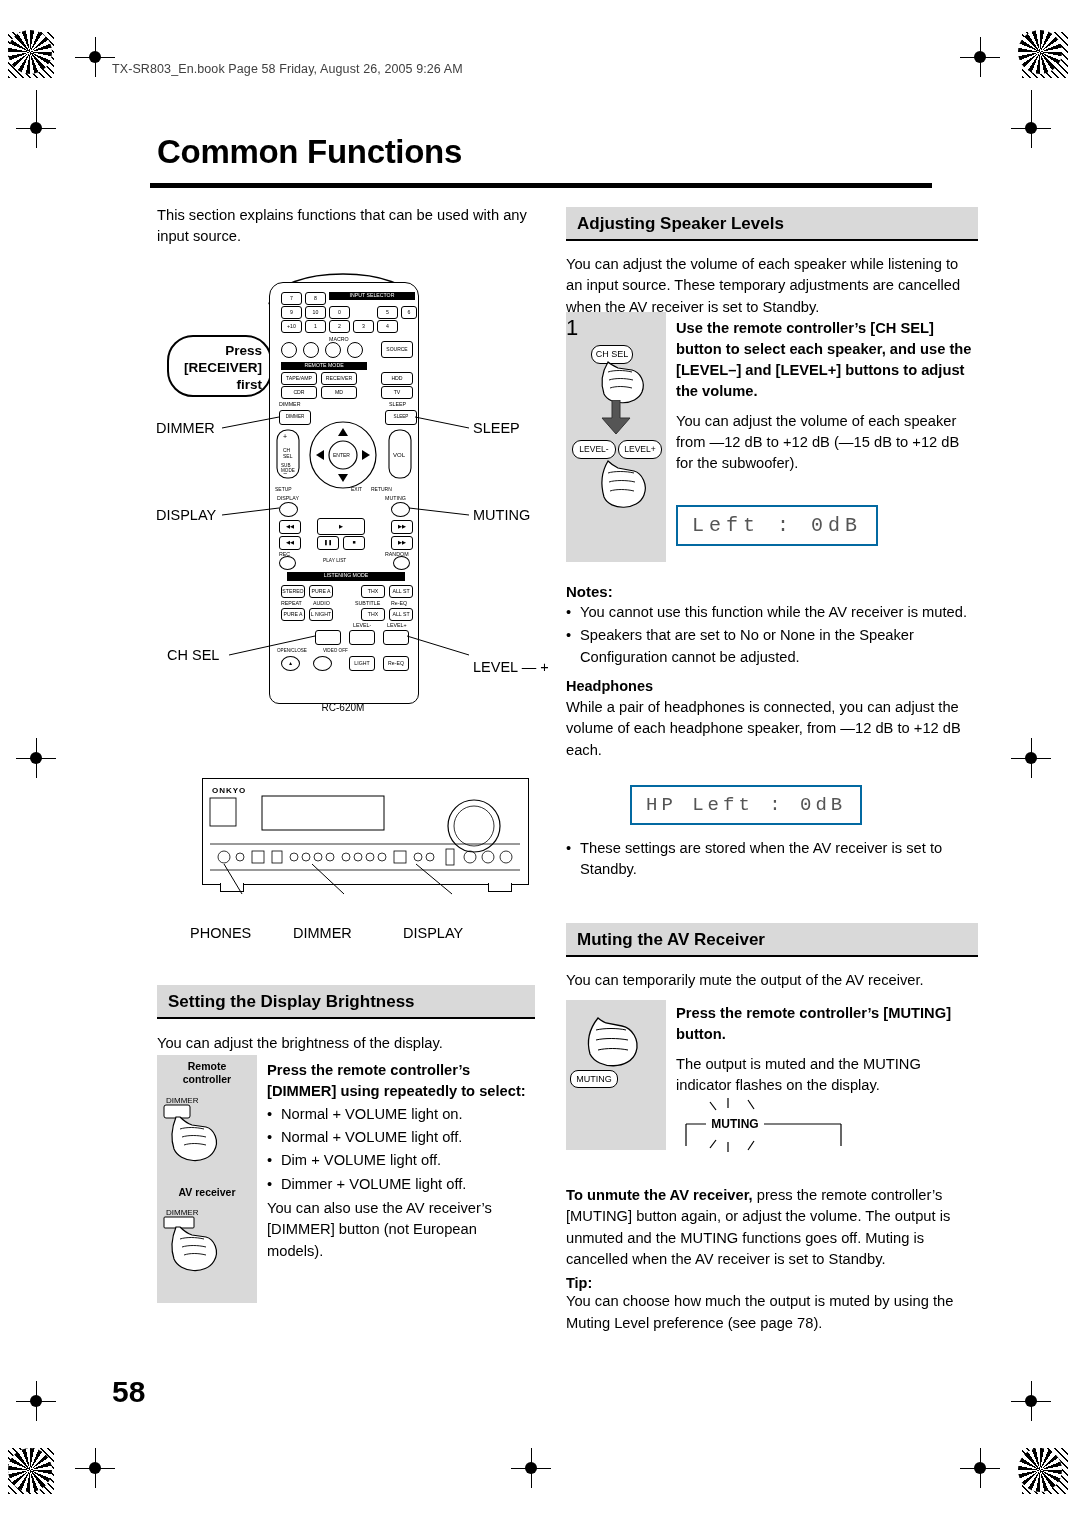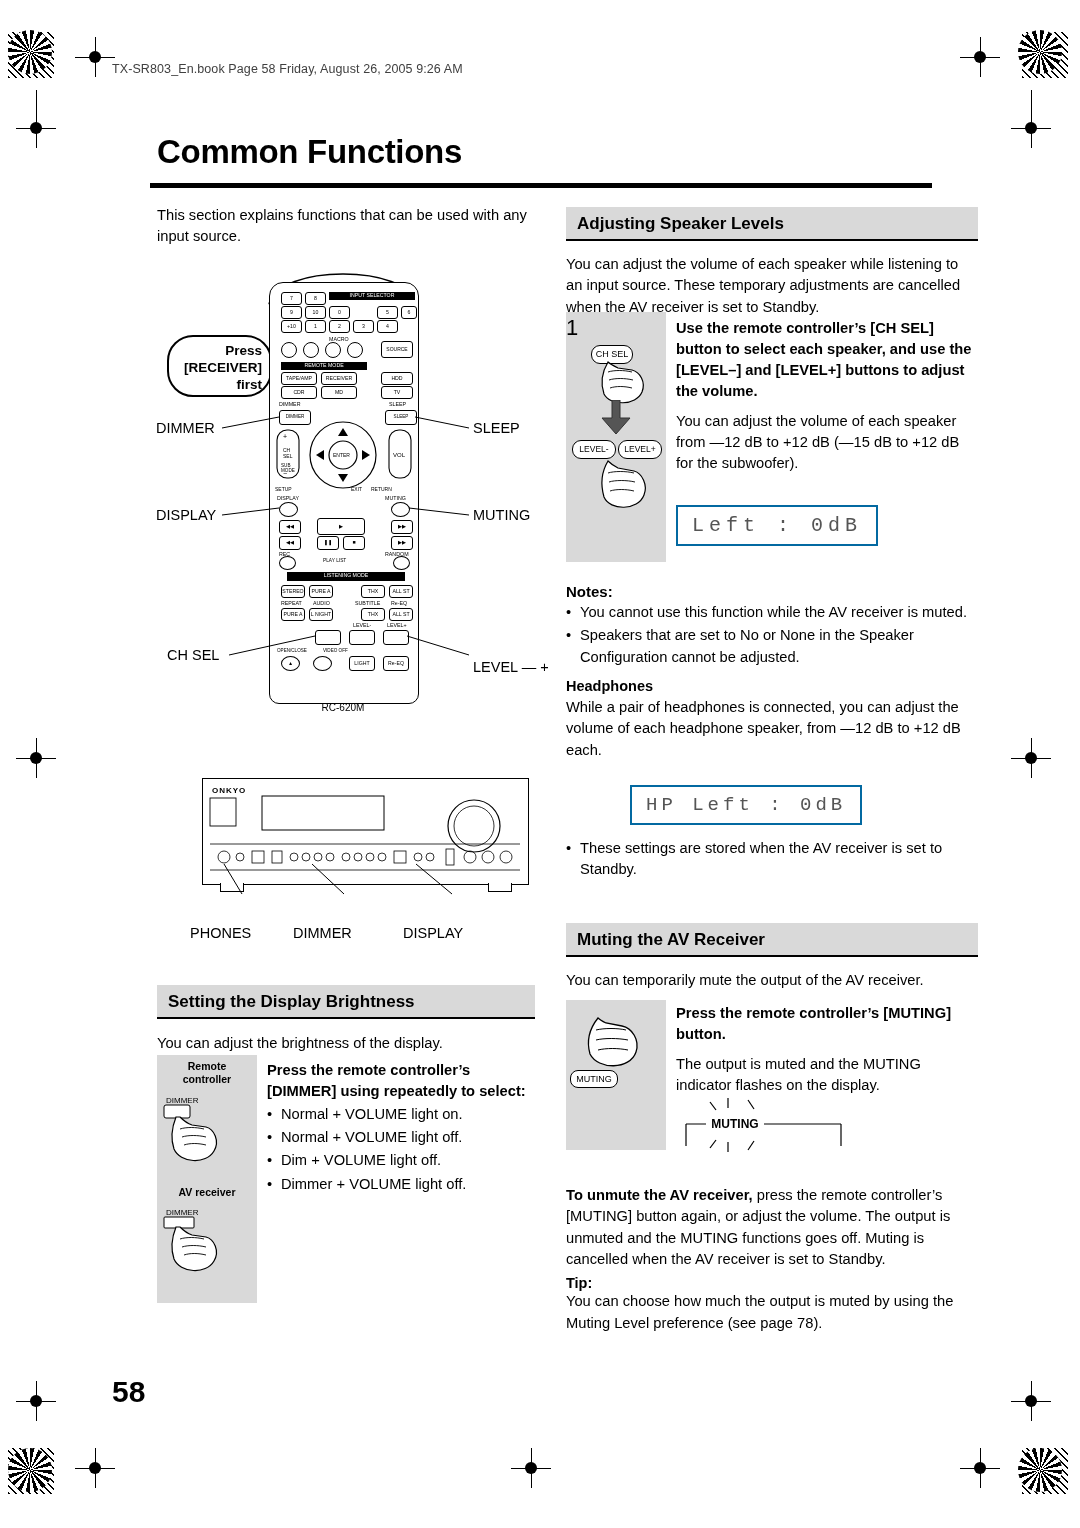--- a/index.html
+++ b/index.html
@@ -521,20 +521,21 @@
         <span>Normal + VOLUME light off.</span>
       </div>
     <div class="bullet">
         <span class="b">•</span>
         <span>Dim + VOLUME light off.</span>
       </div>
     <div class="bullet">
         <span class="b">•</span>
         <span>Dimmer + VOLUME light off.</span>
       </div>
+    <p style="margin-top:3px;">You can also use the AV receiver’s [DIMMER] button (not European models).</p>
   </div>
 
   <div style="position:absolute; left:566px; top:207px; width:412px;">
     <div class="secthead">Adjusting Speaker Levels</div>
     <p style="margin-top:13px;">You can adjust the volume of each speaker while listening to an input source. These temporary adjustments are cancelled when the AV receiver is set to Standby.</p>
   </div>
 
   <div class="grey-col" style="left:566px; top:312px; width:100px; height:250px;"></div>
   <div style="position:absolute; left:566px; top:315px; width:26px; font-size:22px;">1</div>
 

